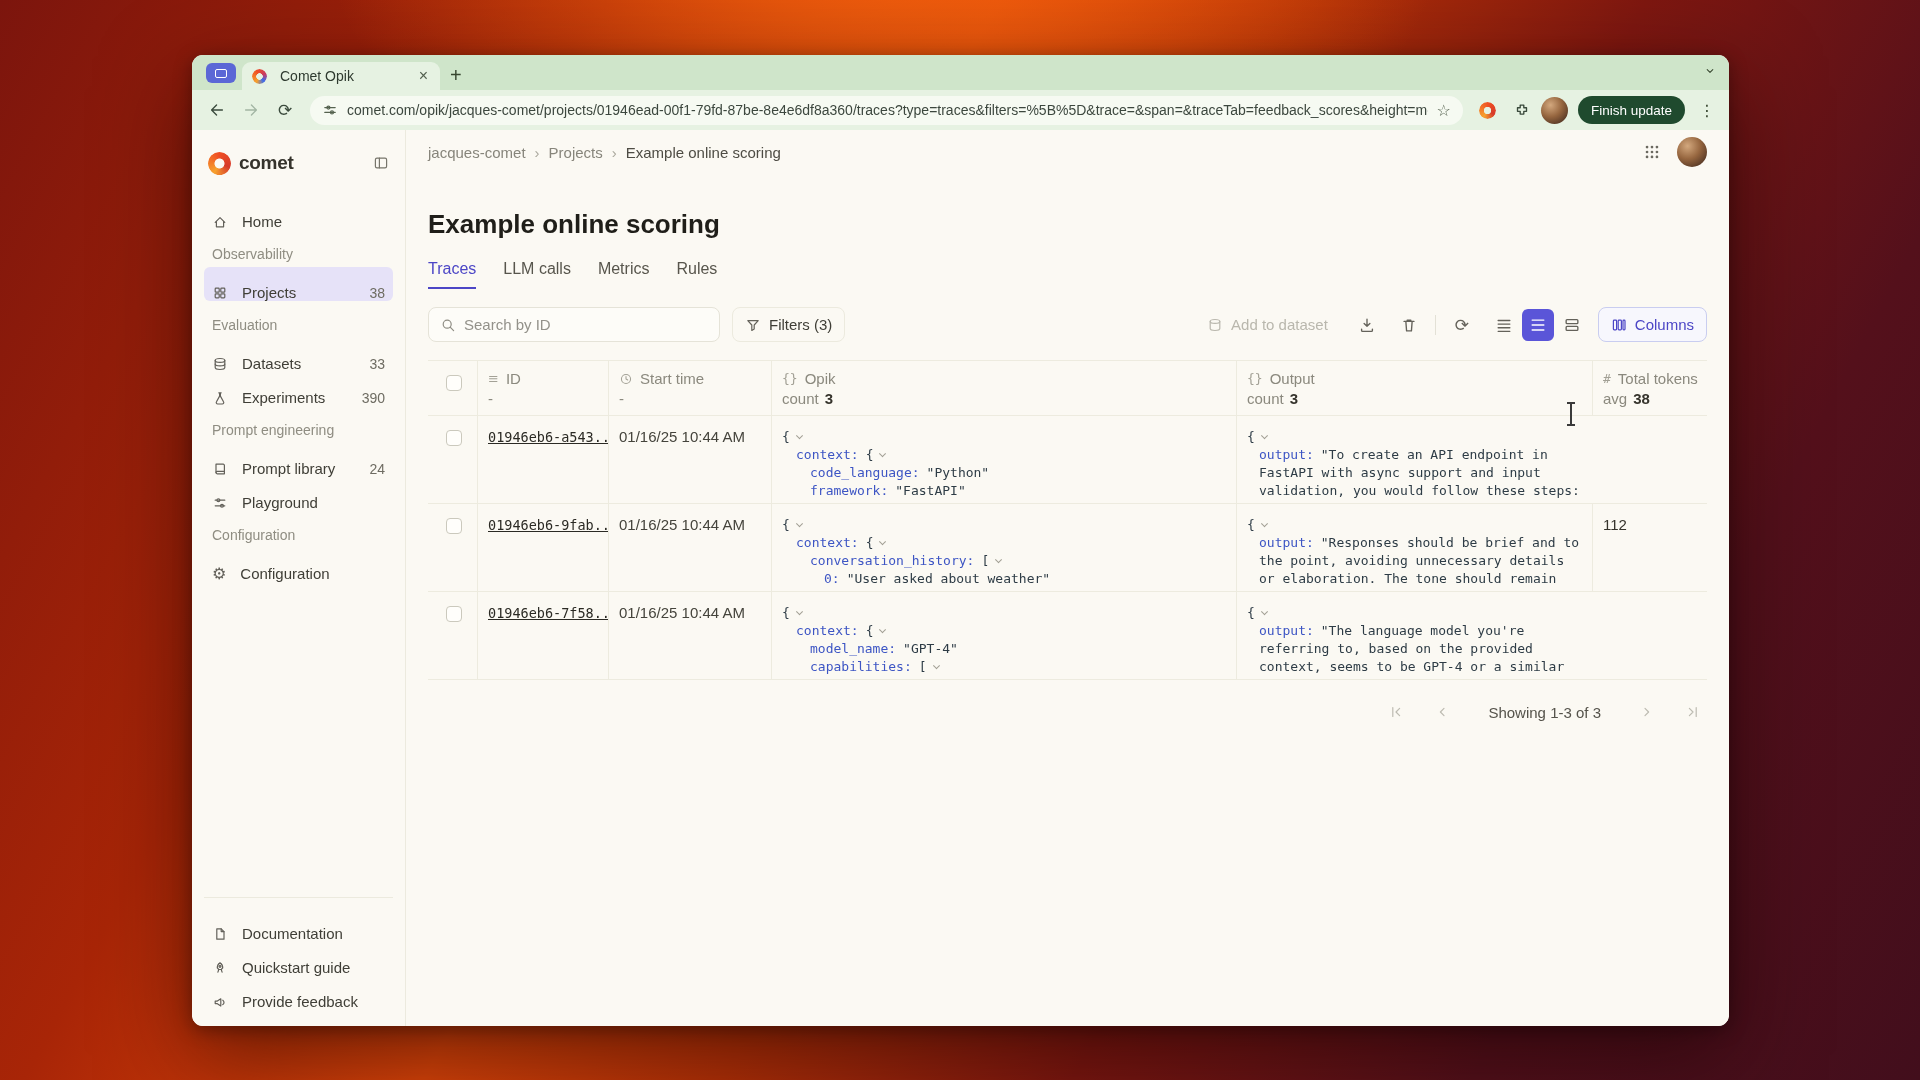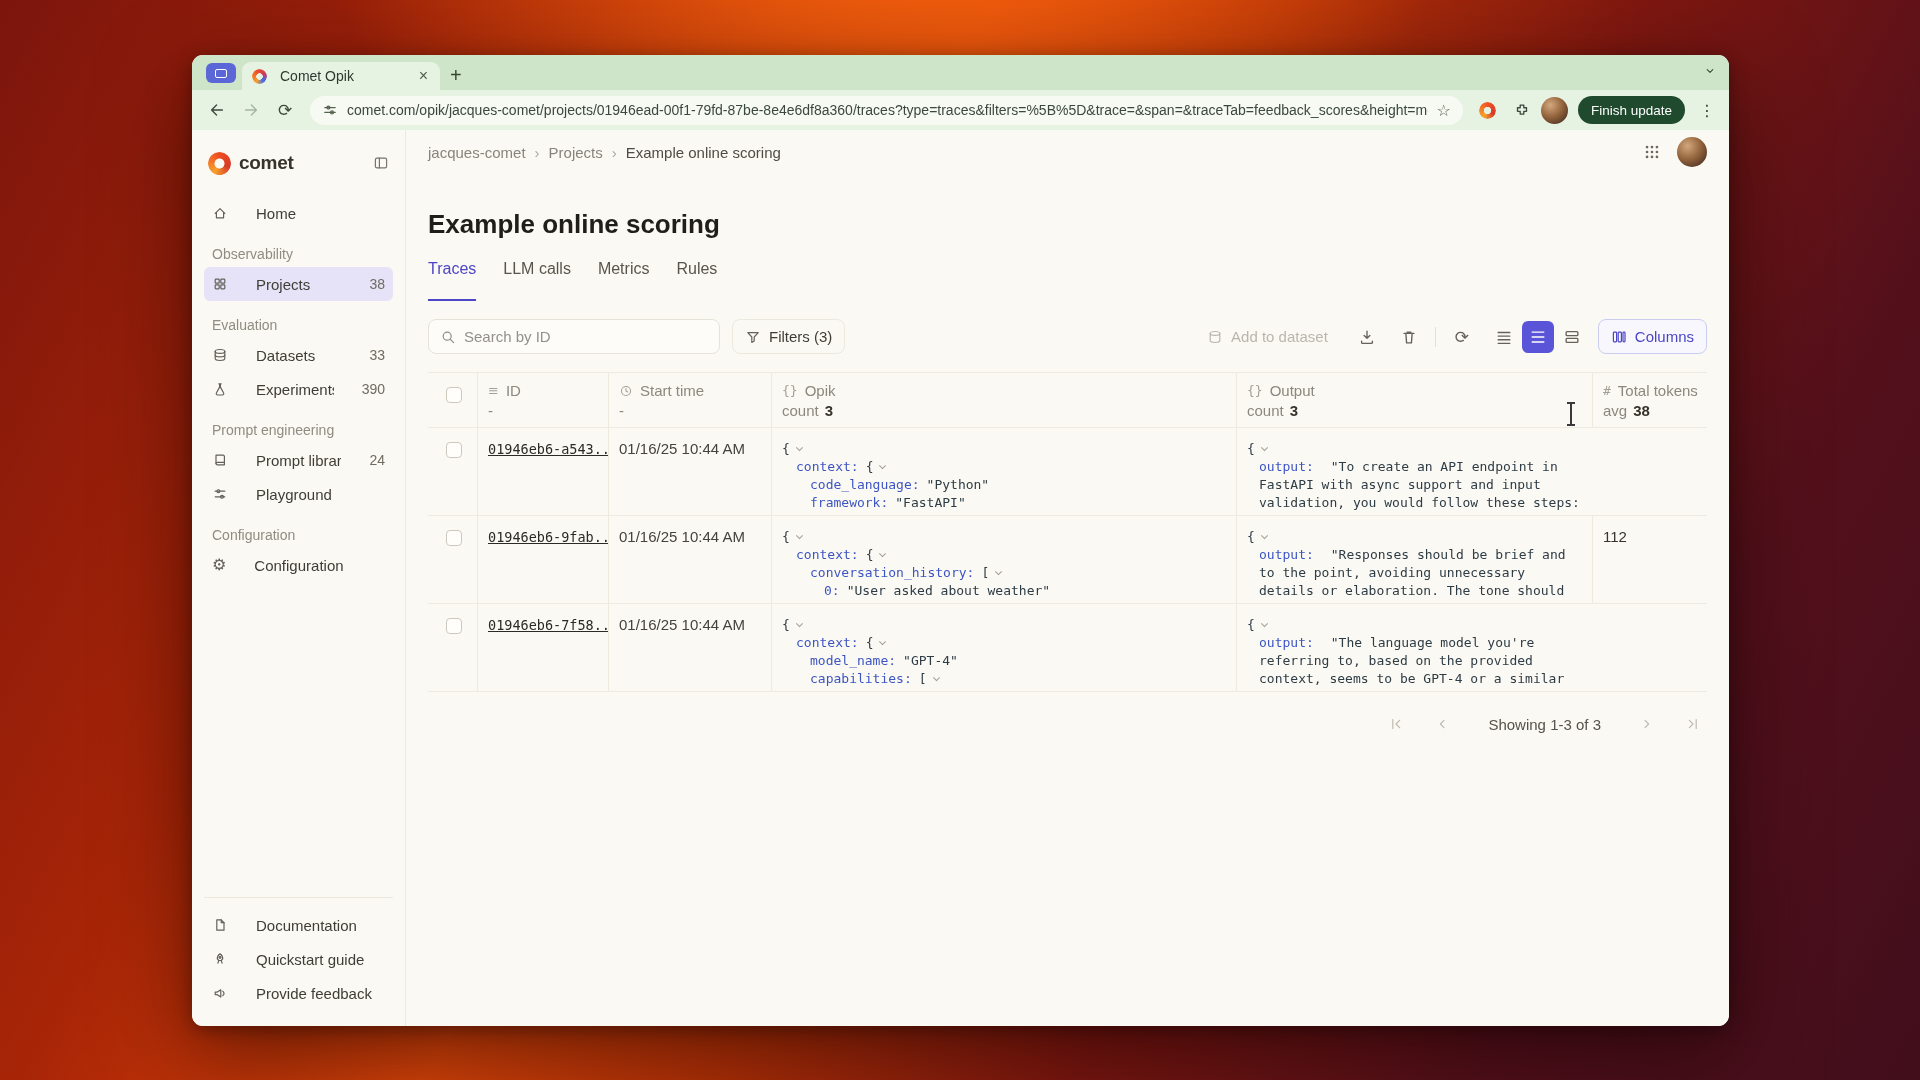--- a/index.html
+++ b/index.html
@@ -42,41 +42,41 @@
   
   .app{flex:1;display:flex;min-height:0;background:#fbf9f3}
   
   .sidebar{width:214px;flex:none;border-right:1px solid #ecead e0;border-right:1px solid #eceade;display:flex;flex-direction:column;padding:14px 12px 16px}
   .logo-row{display:flex;align-items:center;gap:8px;height:38px;padding:0 4px}
   .logo-mark{width:23px;height:23px;border-radius:50%;background:conic-gradient(from 210deg,#f7a12d,#ef4e23 40%,#d63a2a 72%,#f7a12d);
     -webkit-mask:radial-gradient(circle,transparent 0 4.6px,#000 5.4px);mask:radial-gradient(circle,transparent 0 4.6px,#000 5.4px)}
   .logo-text{font-size:19px;font-weight:700;color:#35332c;letter-spacing:-.3px;flex:1}
   .side-ic{color:#77756b}
   .nav{margin-top:14px;display:flex;flex-direction:column}
-  .nav-item{height:34px;display:flex;align-items:center;gap:28px;padding:0 8px;border-radius:6px;font-size:15px;color:#3f3e36;cursor:default}
+  .nav-item{height:34px;display:flex;align-items:flex-end;gap:14px;padding:0 8px;border-radius:6px;font-size:15px;color:#3f3e36;cursor:default}
   .nav-item .nic{color:#63615a;flex:none}
   .nav-item.active{background:#e6e2f8}
   .nav-label{flex:1;white-space:nowrap;overflow:hidden}
   .nav-count{font-size:14px;color:#6e6c62}
   .section-title{margin:16px 8px 5px;font-size:14px;color:#8f8d82}
   .side-footer{margin-top:auto;border-top:1px solid #eceade;padding-top:10px;display:flex;flex-direction:column}
   .gear-glyph{font-size:16px;line-height:1}
   
   .main{flex:1;display:flex;flex-direction:column;min-width:0;padding:0 22px;overflow:hidden}
   .app-header{height:44px;display:flex;align-items:center;flex:none}
   .breadcrumb{font-size:15px;color:#87857b;display:flex;gap:9px;align-items:center}
   .crumb{white-space:nowrap}
   .crumb.current{color:#4e4c44}
   .crumb-sep{color:#aba99e}
   .header-right{margin-left:auto;display:flex;align-items:center;gap:16px}
   .apps-grid{color:#6b6960}
   .page-title{margin-top:34px;font-size:26px;line-height:32px;font-weight:700;color:#1f1e19}
   
   .tabs{margin-top:20px;display:flex;gap:27px;font-size:16px;color:#57554c}
-  .ptab{padding-bottom:21px;border-bottom:2px solid transparent;cursor:default}
+  .ptab{padding-bottom:9px;border-bottom:2px solid transparent;cursor:default}
   .ptab.active{color:#4c46c6;border-bottom-color:#4c46c6;font-weight:500}
   
   .tbar{margin-top:18px;display:flex;align-items:center;gap:12px;flex:none}
   .search{width:292px;height:35px;border:1px solid #e5e3d8;border-radius:8px;background:#fdfcf8;display:flex;align-items:center;gap:8px;padding:0 11px;color:#8f8d84}
   .search input{border:none;outline:none;background:transparent;font-size:15px;color:#3f3e36;flex:1;font-family:"Liberation Sans",sans-serif}
   .search input::placeholder{color:#93918a}
   .btn{height:35px;border-radius:8px;display:flex;align-items:center;gap:8px;padding:0 12px;font-size:15px;color:#3f3e36;border:1px solid transparent;white-space:nowrap}
   .btn-filters{border-color:#eceade}
   .tbar-right{margin-left:auto;display:flex;align-items:center;gap:10px}
   .btn-disabled{color:#b9b7ad}
@@ -103,21 +103,21 @@
   .id-link{font-family:"DejaVu Sans Mono",monospace;font-size:13.5px;color:#2b2a24;text-decoration:underline;white-space:nowrap}
   .time{font-size:15px;color:#45443c;white-space:nowrap}
   .json{font-family:"DejaVu Sans Mono",monospace;font-size:13px;line-height:18px;color:#2e3c46}
   .jline{white-space:nowrap;height:18px}
   .ind0{padding-left:0}.ind1{padding-left:14px}.ind2{padding-left:28px}.ind3{padding-left:42px}
   .jkey{color:#3d55c4}
   .jkey:not(:empty){margin-right:7px}
   .jval{color:#2e3c46}
   .chev-j{display:inline-block;width:5px;height:5px;border-right:1.4px solid #a19f94;border-bottom:1.4px solid #a19f94;transform:rotate(45deg) translate(-2px,-2px);margin-left:7px}
   .jout{display:block;height:54px;overflow:hidden;padding-left:12px;white-space:normal;word-break:break-word}
-  .jout .jkey{margin-right:17px}
+  .jout .jkey{margin-right:7px}
   .tokens{font-size:15px;color:#35332c;padding-top:2px}
   
   .pagination{margin-top:18px;display:flex;align-items:center;gap:18px;justify-content:flex-end;color:#55534b;font-size:15px;flex:none}
   .pgbtn{width:28px;height:28px;border-radius:6px;display:flex;align-items:center;justify-content:center;color:#6b6960}
   .pgbtn.disabled{color:#bdbbb1}
   .pg-label{margin:0 14px;white-space:nowrap}
   
   .ic{width:18px;height:18px;fill:none;stroke:currentColor;stroke-width:1.5;stroke-linecap:round;stroke-linejoin:round;flex:none}
   .ic16{width:16px;height:16px}
   .ic14{width:14px;height:14px}

